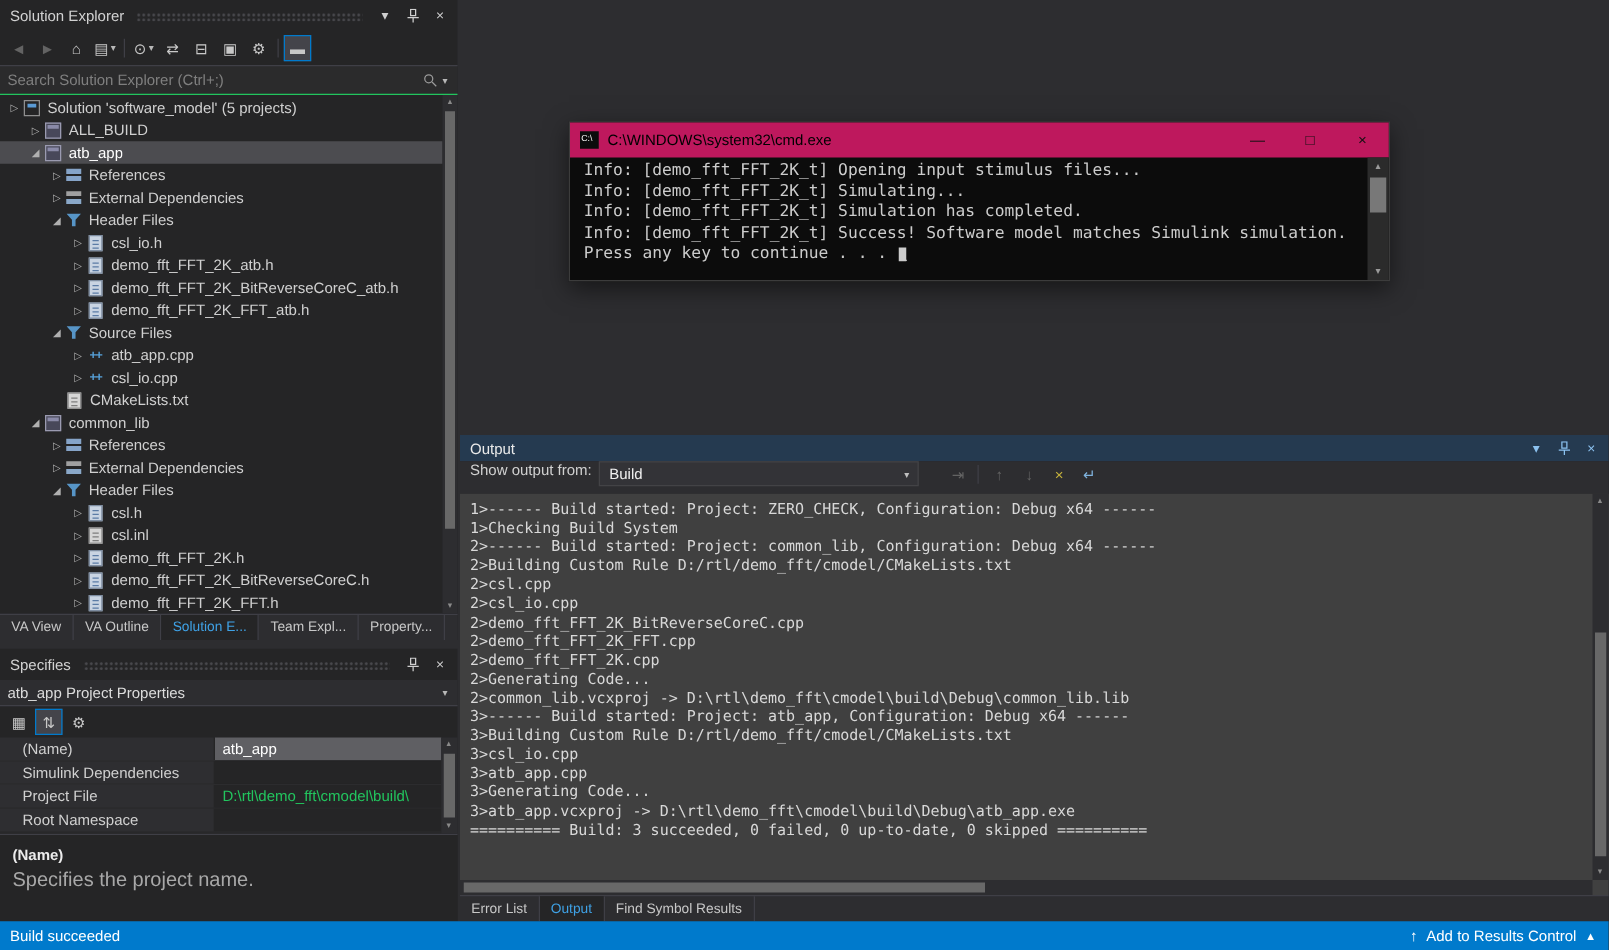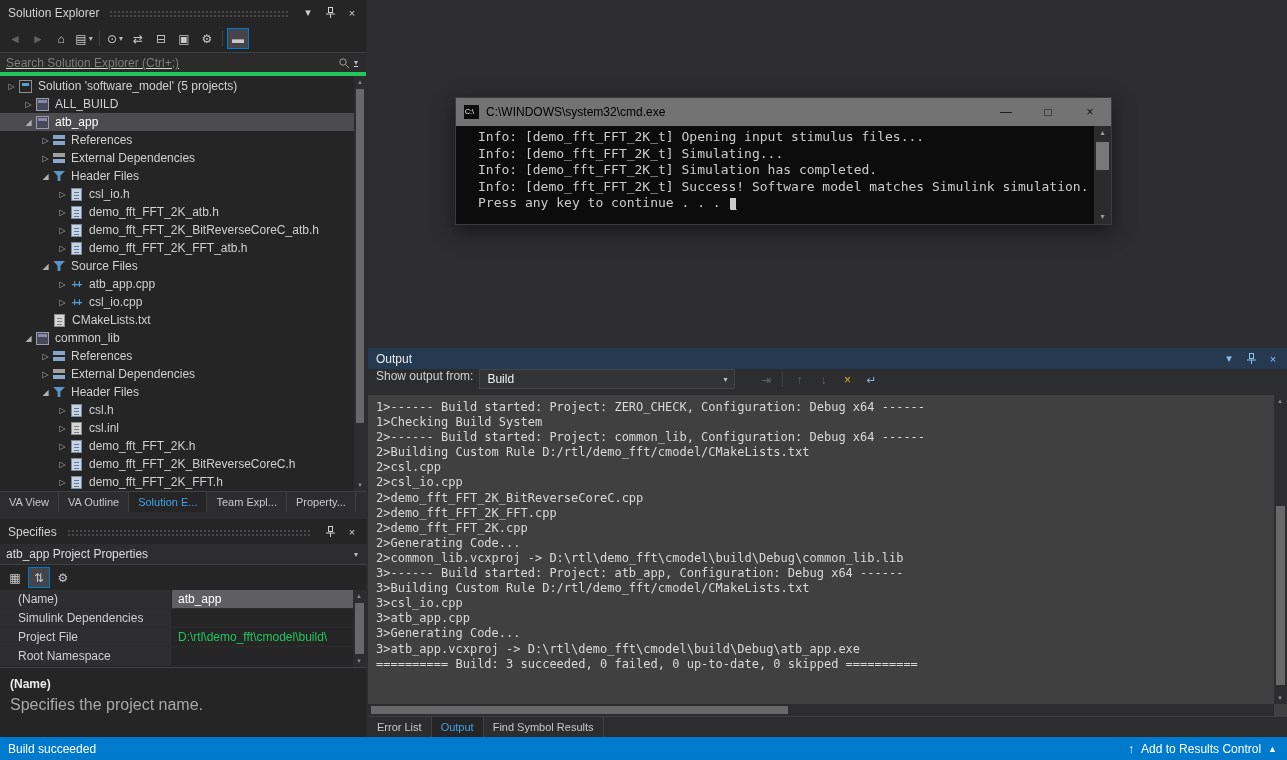--- a/index.html
+++ b/index.html
@@ -20,21 +20,21 @@
   .panel-tabs{height:21px;display:flex;background:#2d2d30;border-top:1px solid #3f3f46;font-size:11px;}
   .panel-tabs .tab{padding:0 9px;display:flex;align-items:center;color:#c8c8c8;border-right:1px solid #3f3f46;white-space:nowrap;}
   .panel-tabs .tab.active{color:#3fa2e6;background:#252526;}
   .vsb{position:absolute;right:0;top:0;bottom:0;width:12px;background:#2d2d30;}
   .vsb .sb-arrow{position:absolute;left:0;width:12px;height:12px;color:#8a8a8a;font-size:7px;line-height:12px;text-align:center;}
   .vsb .thumb{position:absolute;left:2px;right:2px;background:#686868;}
 
   
   #solution-explorer{position:absolute;left:0;top:0;width:366px;height:512px;background:#252526;display:flex;flex-direction:column;}
   .se-toolbar{height:27px;display:flex;align-items:center;padding:0 4px;gap:1px;}
-  .se-search{height:24px;display:flex;align-items:center;background:#2b2b2c;border-top:1px solid #3f3f46;border-bottom:4px solid #22c55e;text-decoration:underline;}
+  .se-search{height:24px;display:flex;align-items:center;background:#2b2b2c;border-top:1px solid #3f3f46;border-bottom:1px solid #22c55e;}
   .se-search input{flex:1;background:transparent;border:none;outline:none;color:#bdbdbd;font-size:12px;padding:0 6px;font-family:inherit;}
   .se-search input::placeholder{color:#7f7f7f;}
   .search-btn{width:36px;display:flex;align-items:center;justify-content:center;gap:2px;}
   .se-tree-wrap{flex:1;position:relative;overflow:hidden;}
   #se-tree{position:absolute;left:0;right:12px;top:1px;bottom:0;}
   .tree-row{height:18px;display:flex;align-items:center;font-size:12px;color:#d0d0d0;white-space:nowrap;cursor:default;}
   .tree-row.selected{background:#4c4c50;color:#fff;}
   .arrow{width:15px;flex:0 0 15px;font-size:8px;color:#b0b0b0;text-align:center;}
   .tlabel{margin-left:2px;overflow:hidden;text-overflow:ellipsis;}
   .ticon{position:relative;width:13px;height:13px;flex:0 0 13px;margin-right:4px;display:inline-flex;align-items:center;justify-content:center;}
@@ -63,25 +63,25 @@
   .pvalue{flex:1;padding:0 6px;color:#d0d0d0;background:#252526;overflow:hidden;white-space:nowrap;}
   .prow.selected .pvalue{background:#5f5f63;color:#fff;}
   .pvalue.muted{color:#22c55e;}
   .prop-grid-wrap .vsb{width:13px;}
   .prop-desc{flex:1;border-top:1px solid #3f3f46;padding:9px 10px 0;background:#252526;}
   .prop-desc .dt{font-weight:bold;color:#ececec;font-size:12px;margin-bottom:5px;}
   .prop-desc .ddx{color:#a8a8a8;font-size:16px;}
 
   
   #cmd-window{position:absolute;left:455px;top:97px;width:657px;height:128px;background:#0c0c0c;box-shadow:0 6px 18px rgba(0,0,0,.5);border:1px solid #3c3c3c;}
-  .cmd-titlebar{height:28px;background:#737373;display:flex;align-items:center;padding-left:8px;font-size:12px;color:#000;}
+  .cmd-titlebar{height:28px;background:#be185d;display:flex;align-items:center;padding-left:8px;font-size:12px;color:#000;}
   .cmd-icon{width:15px;height:14px;background:#0c0c0c;color:#fff;font-size:7px;line-height:13px;padding-left:1px;margin-right:7px;flex:0 0 15px;overflow:hidden;}
   .cmd-title{flex:1;white-space:nowrap;overflow:hidden;}
   .cmd-btn{width:42px;height:28px;display:flex;align-items:center;justify-content:center;font-size:12px;color:#111;}
-  .cmd-body{position:absolute;top:28px;bottom:0;left:0;right:17px;padding:3px 22px;font-family:"DejaVu Sans Mono","Liberation Mono",monospace;font-size:13px;line-height:16.5px;color:#cccccc;white-space:pre;overflow:hidden;}
+  .cmd-body{position:absolute;top:28px;bottom:0;left:0;right:17px;padding:3px 11px;font-family:"DejaVu Sans Mono","Liberation Mono",monospace;font-size:13px;line-height:16.5px;color:#cccccc;white-space:pre;overflow:hidden;}
   .cursor{font-weight:bold;background:#cccccc;color:#cccccc;margin-left:2px;font-size:10px;line-height:10px;}
   .cmd-scroll{position:absolute;top:28px;bottom:0;right:0;width:17px;background:#2b2b2b;}
   .cmd-scroll .sb-arrow{position:absolute;left:0;width:17px;height:14px;color:#9a9a9a;font-size:8px;line-height:14px;text-align:center;}
   .cmd-scroll .thumb{position:absolute;left:2px;right:2px;top:16px;height:28px;background:#787878;}
 
   
   #output-panel{position:absolute;left:368px;top:348px;width:919px;height:389px;background:#252526;display:flex;flex-direction:column;}
   .out-title{height:21px;display:flex;align-items:center;padding:0 6px 0 8px;background:#253a50;color:#eaeaea;font-size:12px;gap:6px;}
   .out-title .spacer{flex:1;}
   .out-toolbar{height:26px;display:flex;align-items:flex-start;gap:6px;padding:0 8px;background:#2d2d30;}

